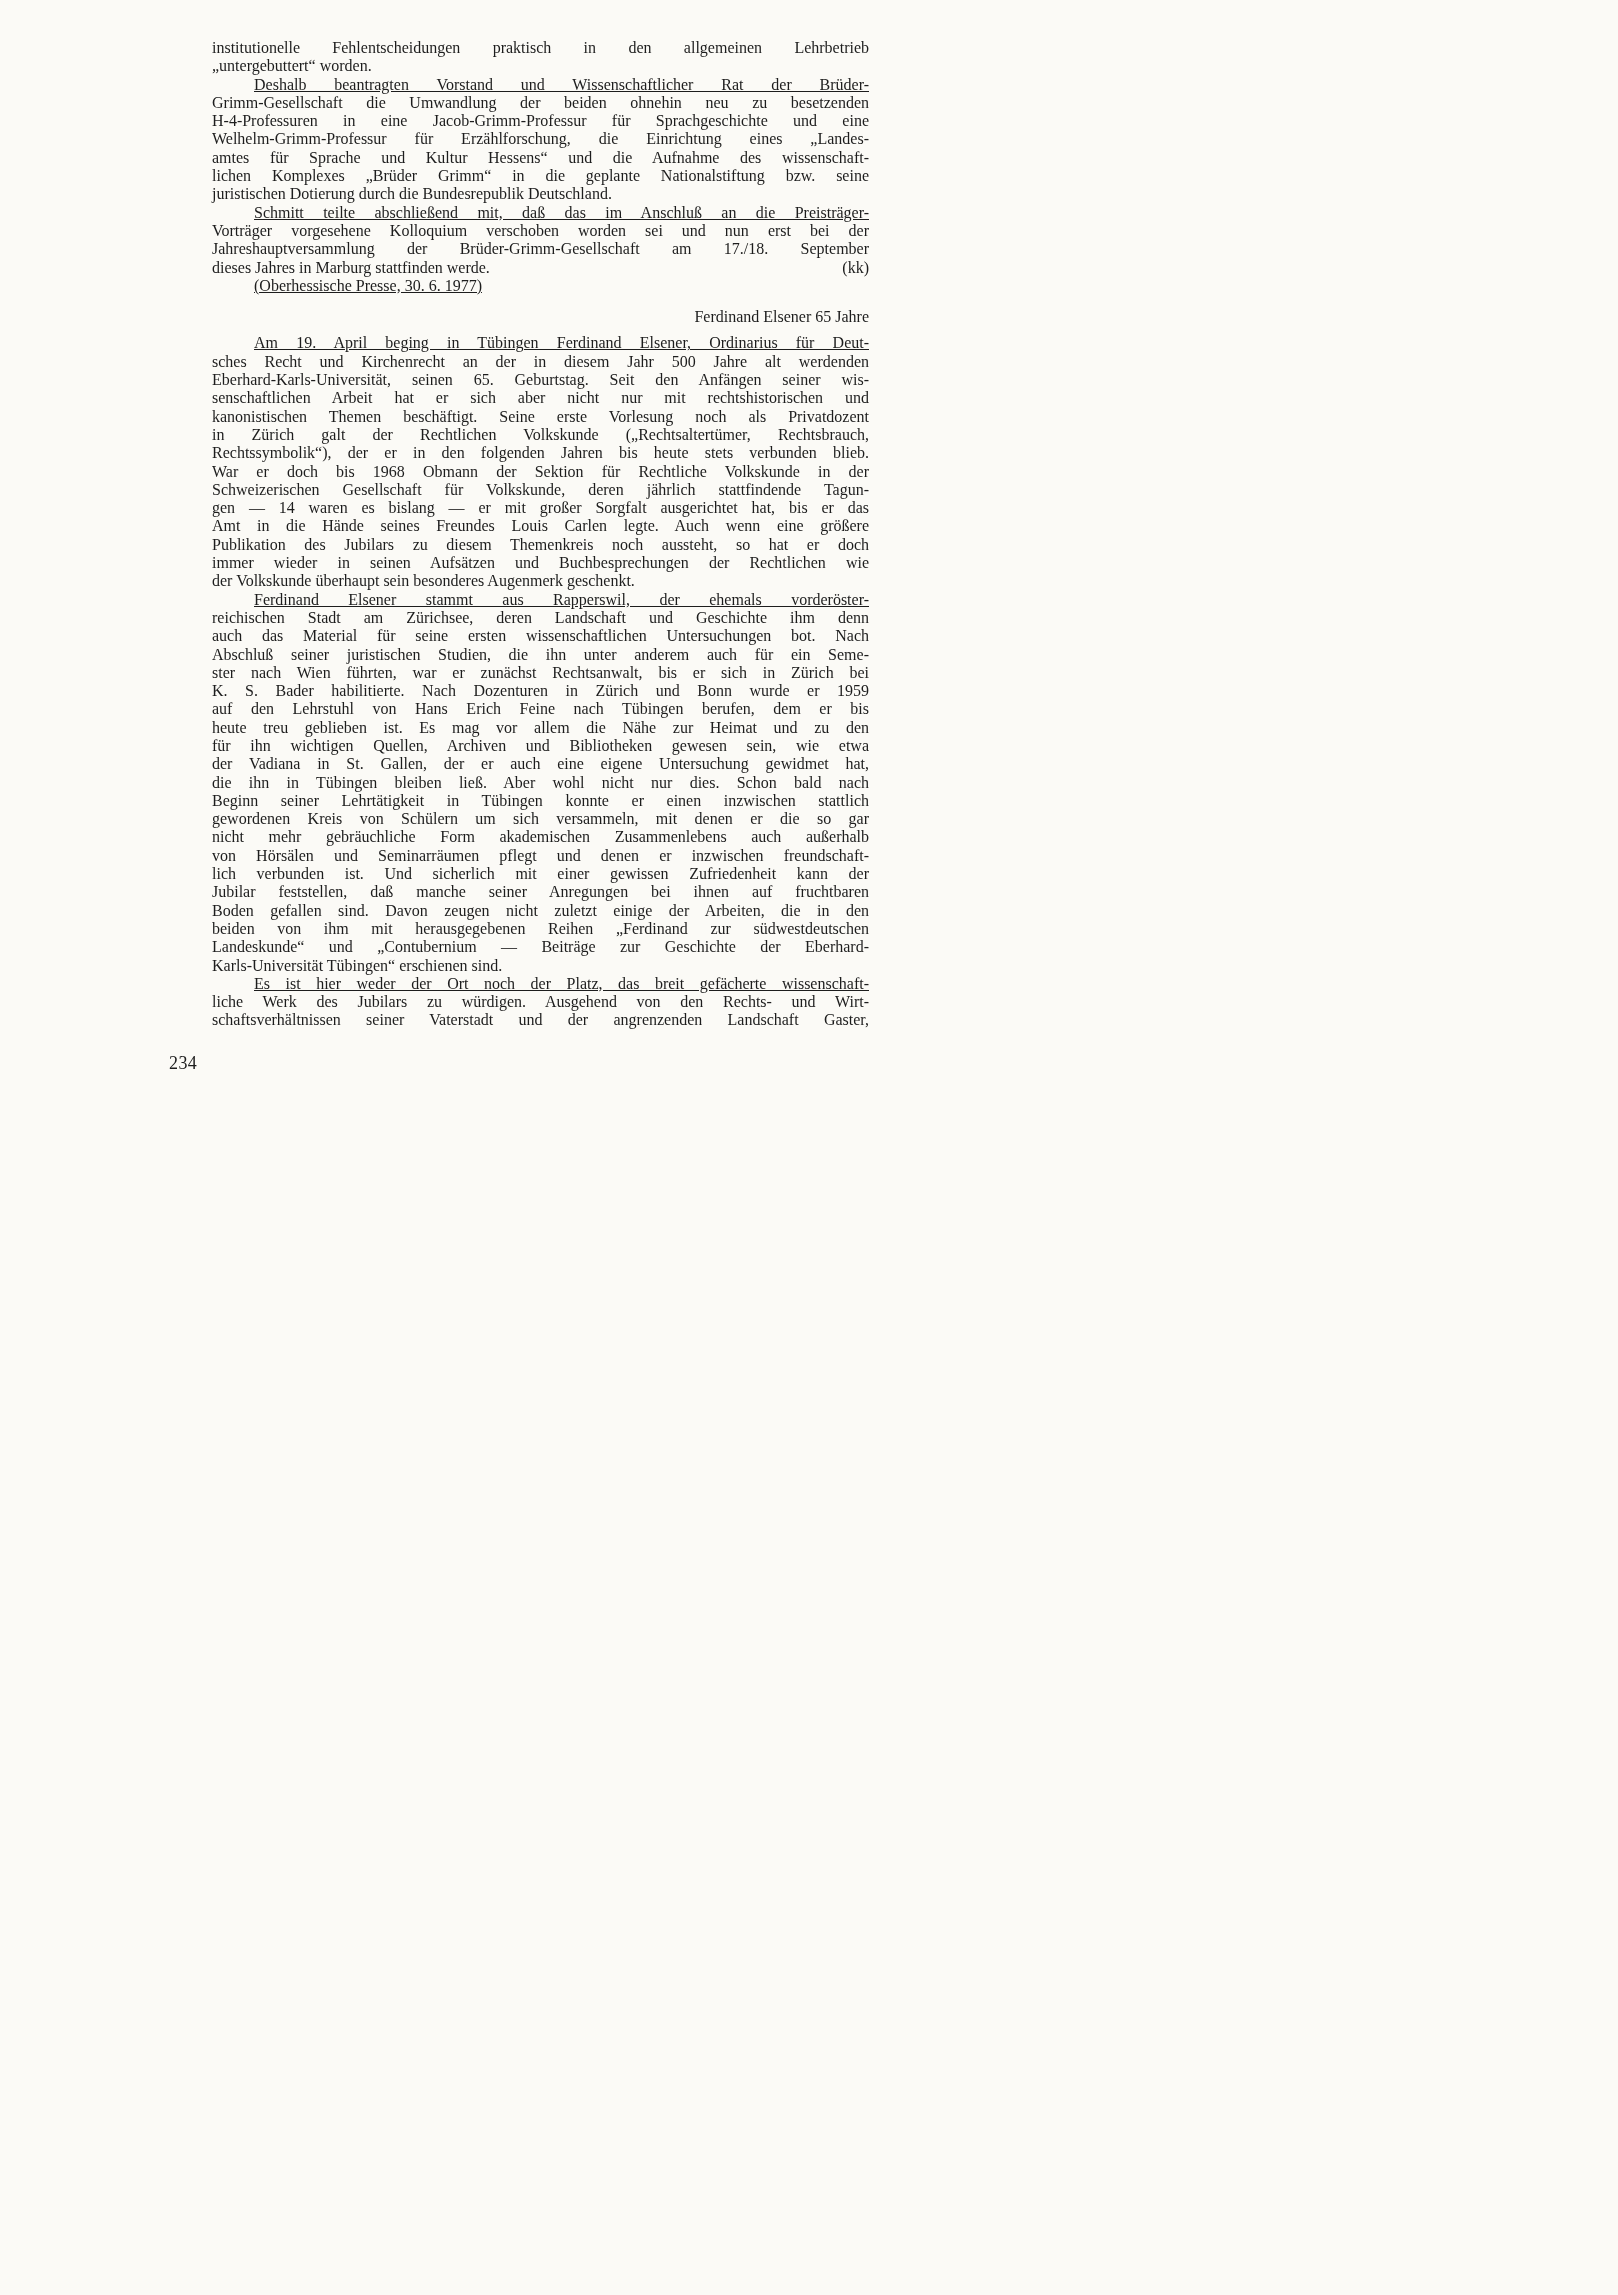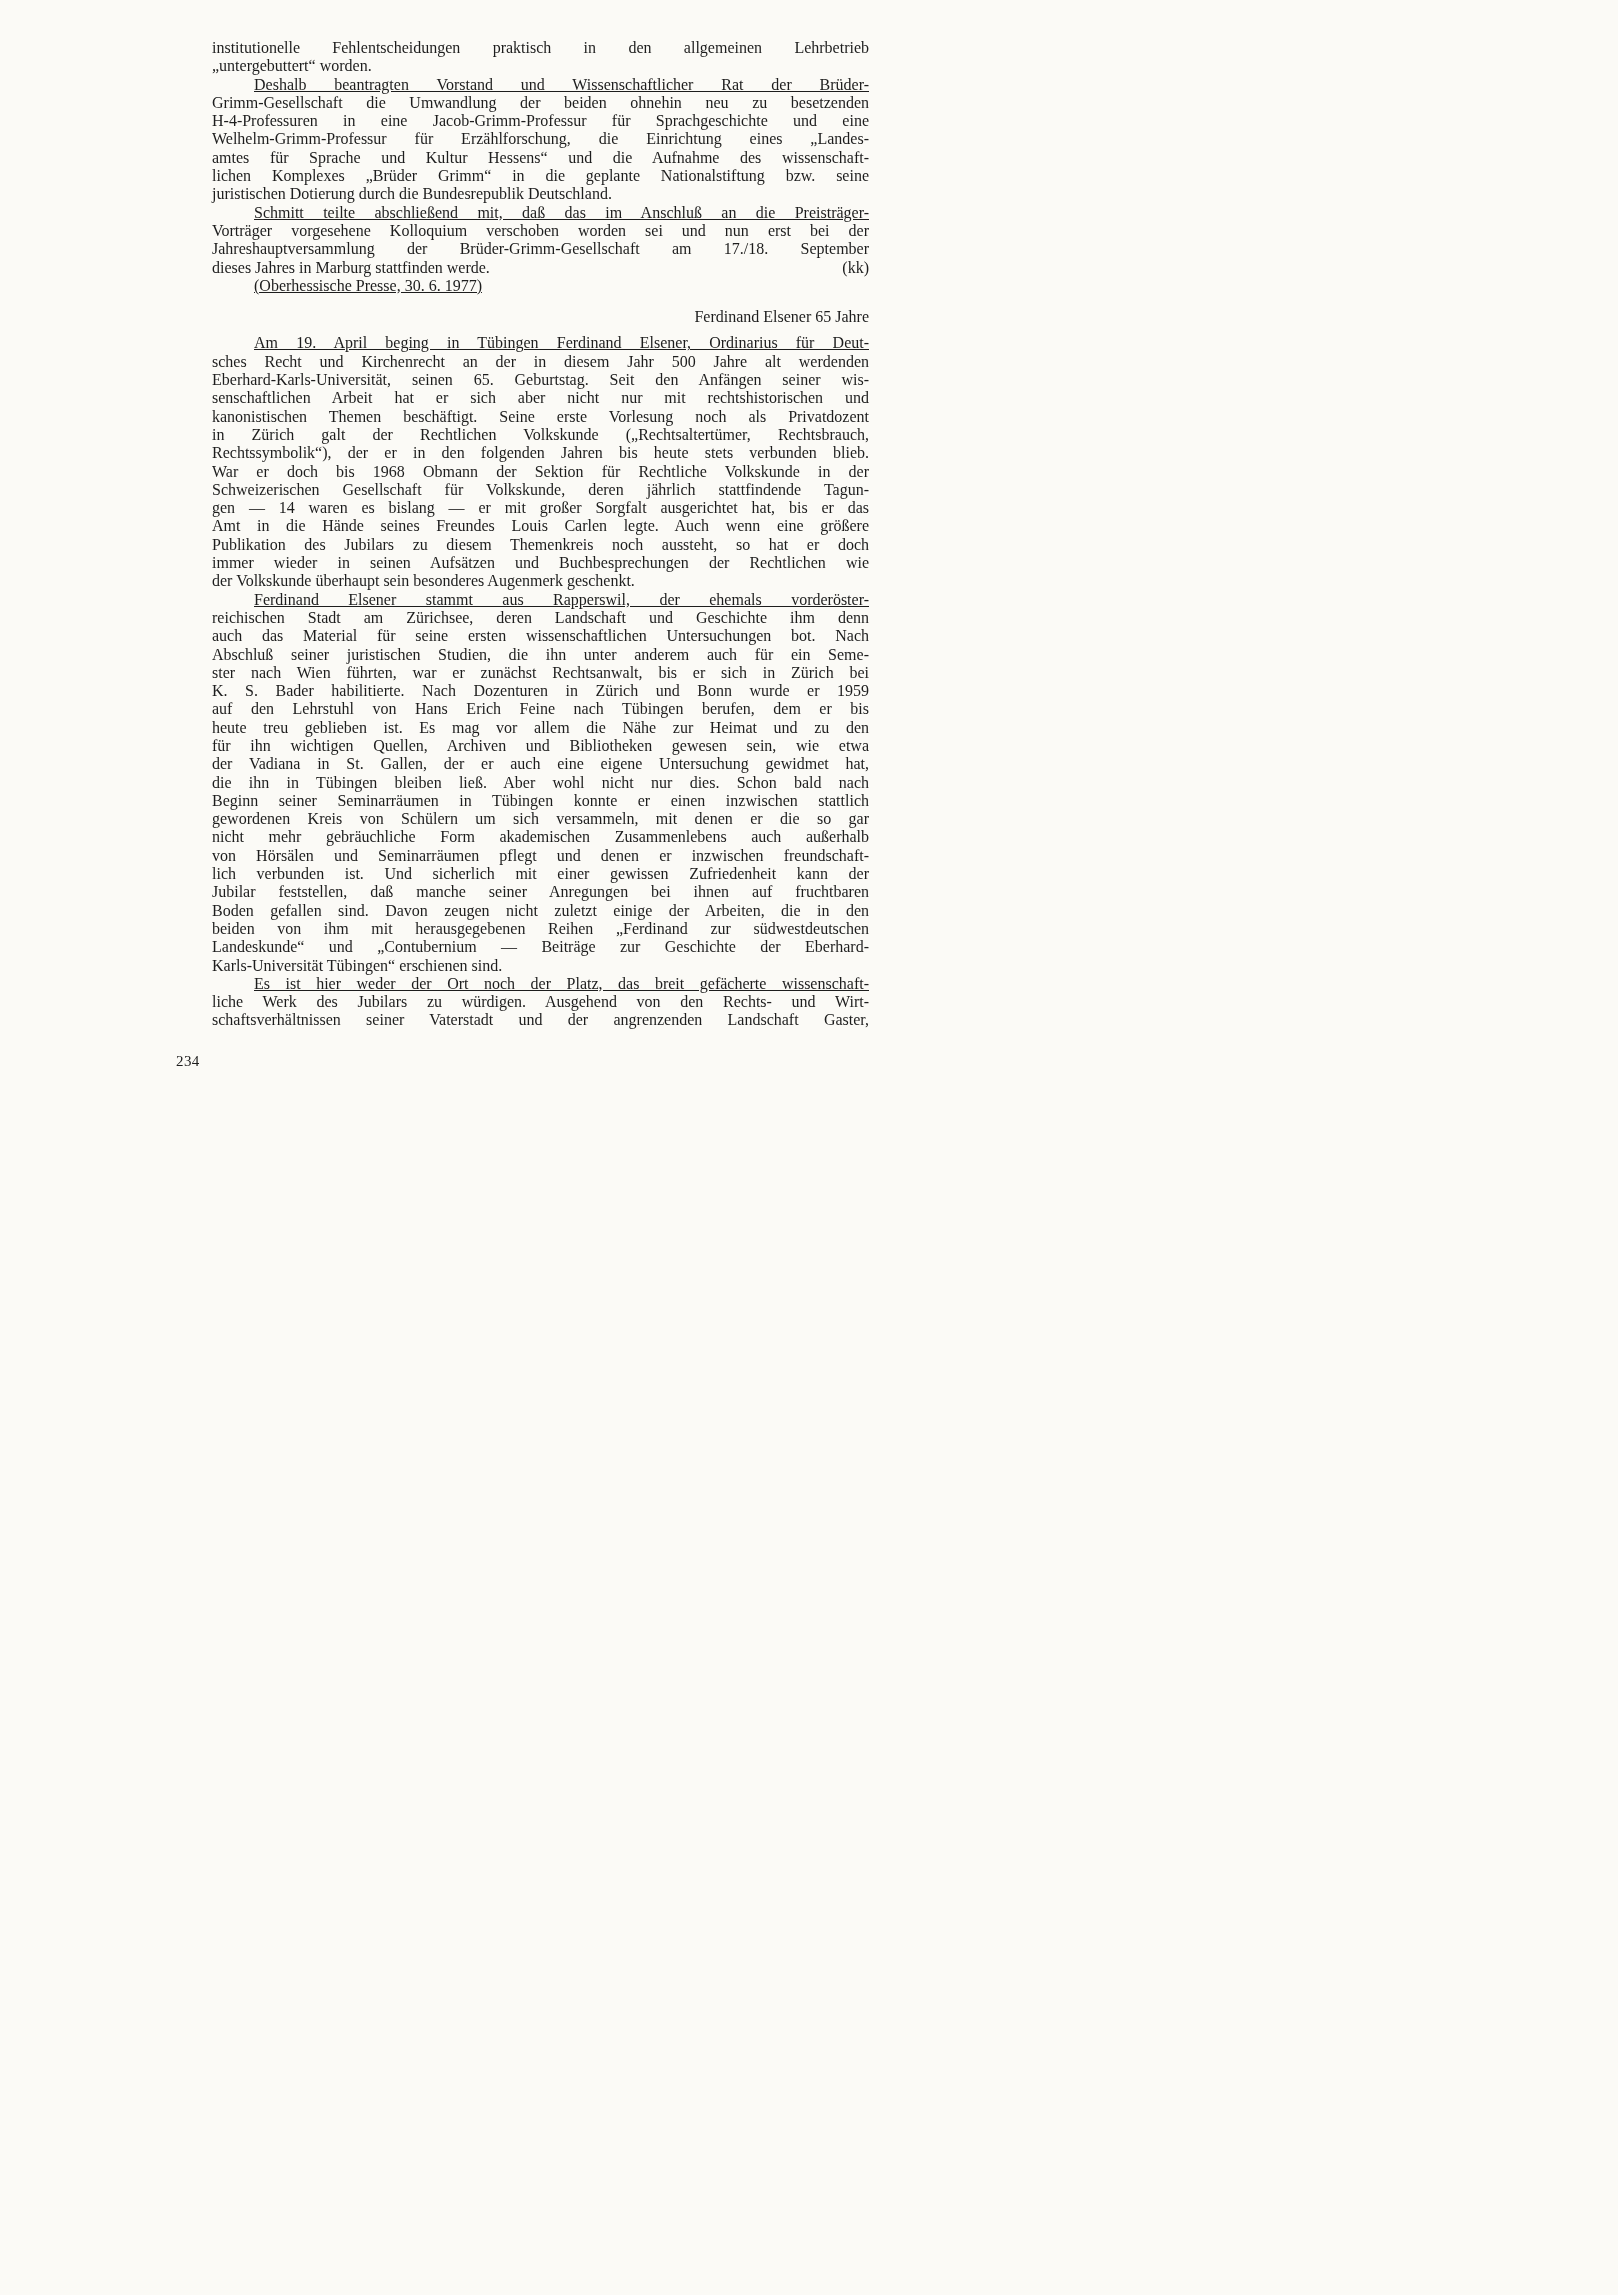--- a/index.html
+++ b/index.html
@@ -39,23 +39,23 @@
     text-align: center;
     text-align-last: left;
   }
   .heading {
     font-weight: normal;
     text-align: right;
     margin: 13px 0 8px 0;
   }
   .page-number {
     position: absolute;
-    left: 176px;
+    left: 169px;
     top: 1053px;
-    font-size: 15px;
+    font-size: 18px;
     letter-spacing: 0.4px;
   }
 </style>
 </head>
 <body>
 
 <div class="text-column">
   <div id="blocks">
       <div class="line">institutionelle Fehlentscheidungen praktisch in den allgemeinen Lehrbetrieb</div>
       <div class="line last">„untergebuttert“ worden.</div>
@@ -93,21 +93,21 @@
       <div class="line">reichischen Stadt am Zürichsee, deren Landschaft und Geschichte ihm denn</div>
       <div class="line">auch das Material für seine ersten wissenschaftlichen Untersuchungen bot. Nach</div>
       <div class="line">Abschluß seiner juristischen Studien, die ihn unter anderem auch für ein Seme-</div>
       <div class="line">ster nach Wien führten, war er zunächst Rechtsanwalt, bis er sich in Zürich bei</div>
       <div class="line">K. S. Bader habilitierte. Nach Dozenturen in Zürich und Bonn wurde er 1959</div>
       <div class="line">auf den Lehrstuhl von Hans Erich Feine nach Tübingen berufen, dem er bis</div>
       <div class="line">heute treu geblieben ist. Es mag vor allem die Nähe zur Heimat und zu den</div>
       <div class="line">für ihn wichtigen Quellen, Archiven und Bibliotheken gewesen sein, wie etwa</div>
       <div class="line">der Vadiana in St. Gallen, der er auch eine eigene Untersuchung gewidmet hat,</div>
       <div class="line">die ihn in Tübingen bleiben ließ. Aber wohl nicht nur dies. Schon bald nach</div>
-      <div class="line">Beginn seiner Seminarräumen in Tübingen konnte er einen inzwischen stattlich</div>
+      <div class="line">Beginn seiner Lehrtätigkeit in Tübingen konnte er einen inzwischen stattlich</div>
       <div class="line">gewordenen Kreis von Schülern um sich versammeln, mit denen er die so gar</div>
       <div class="line">nicht mehr gebräuchliche Form akademischen Zusammenlebens auch außerhalb</div>
       <div class="line">von Hörsälen und Seminarräumen pflegt und denen er inzwischen freundschaft-</div>
       <div class="line">lich verbunden ist. Und sicherlich mit einer gewissen Zufriedenheit kann der</div>
       <div class="line">Jubilar feststellen, daß manche seiner Anregungen bei ihnen auf fruchtbaren</div>
       <div class="line">Boden gefallen sind. Davon zeugen nicht zuletzt einige der Arbeiten, die in den</div>
       <div class="line">beiden von ihm mit herausgegebenen Reihen „Ferdinand zur südwestdeutschen</div>
       <div class="line">Landeskunde“ und „Contubernium — Beiträge zur Geschichte der Eberhard-</div>
       <div class="line last">Karls-Universität Tübingen“ erschienen sind.</div>
       <div class="line indent">Es ist hier weder der Ort noch der Platz, das breit gefächerte wissenschaft-</div>

